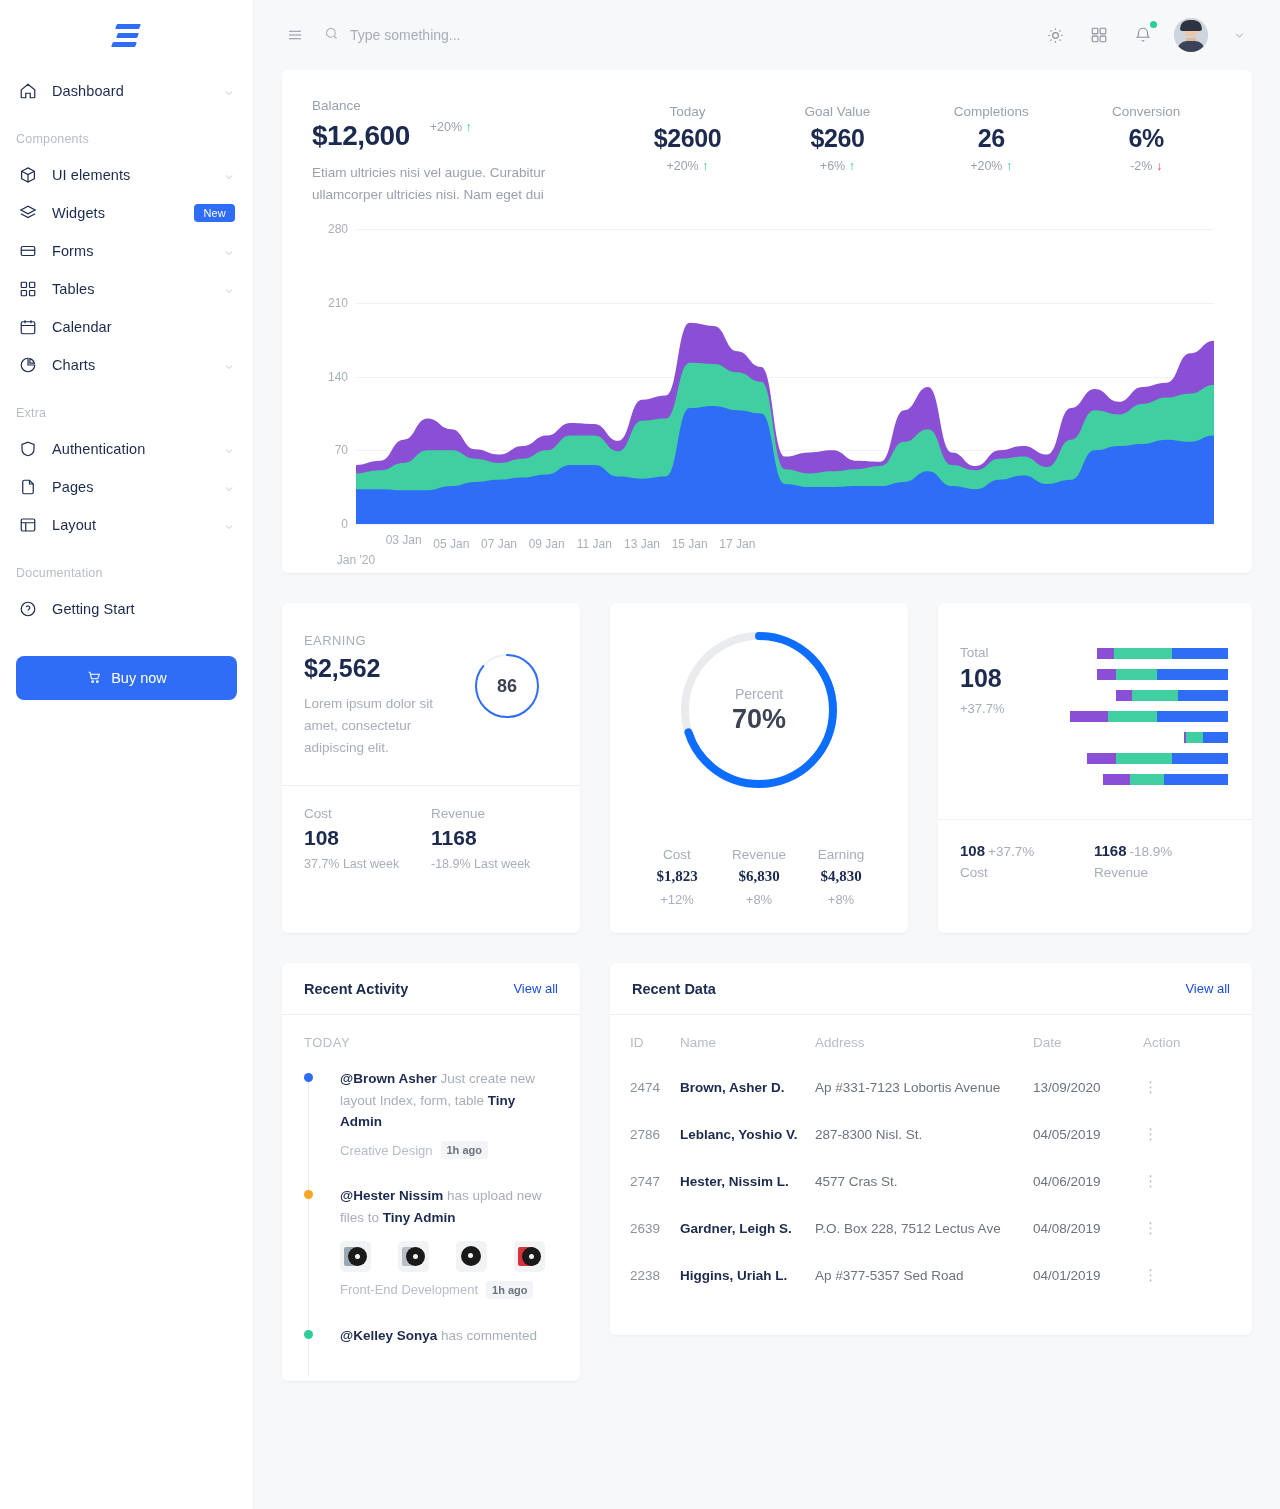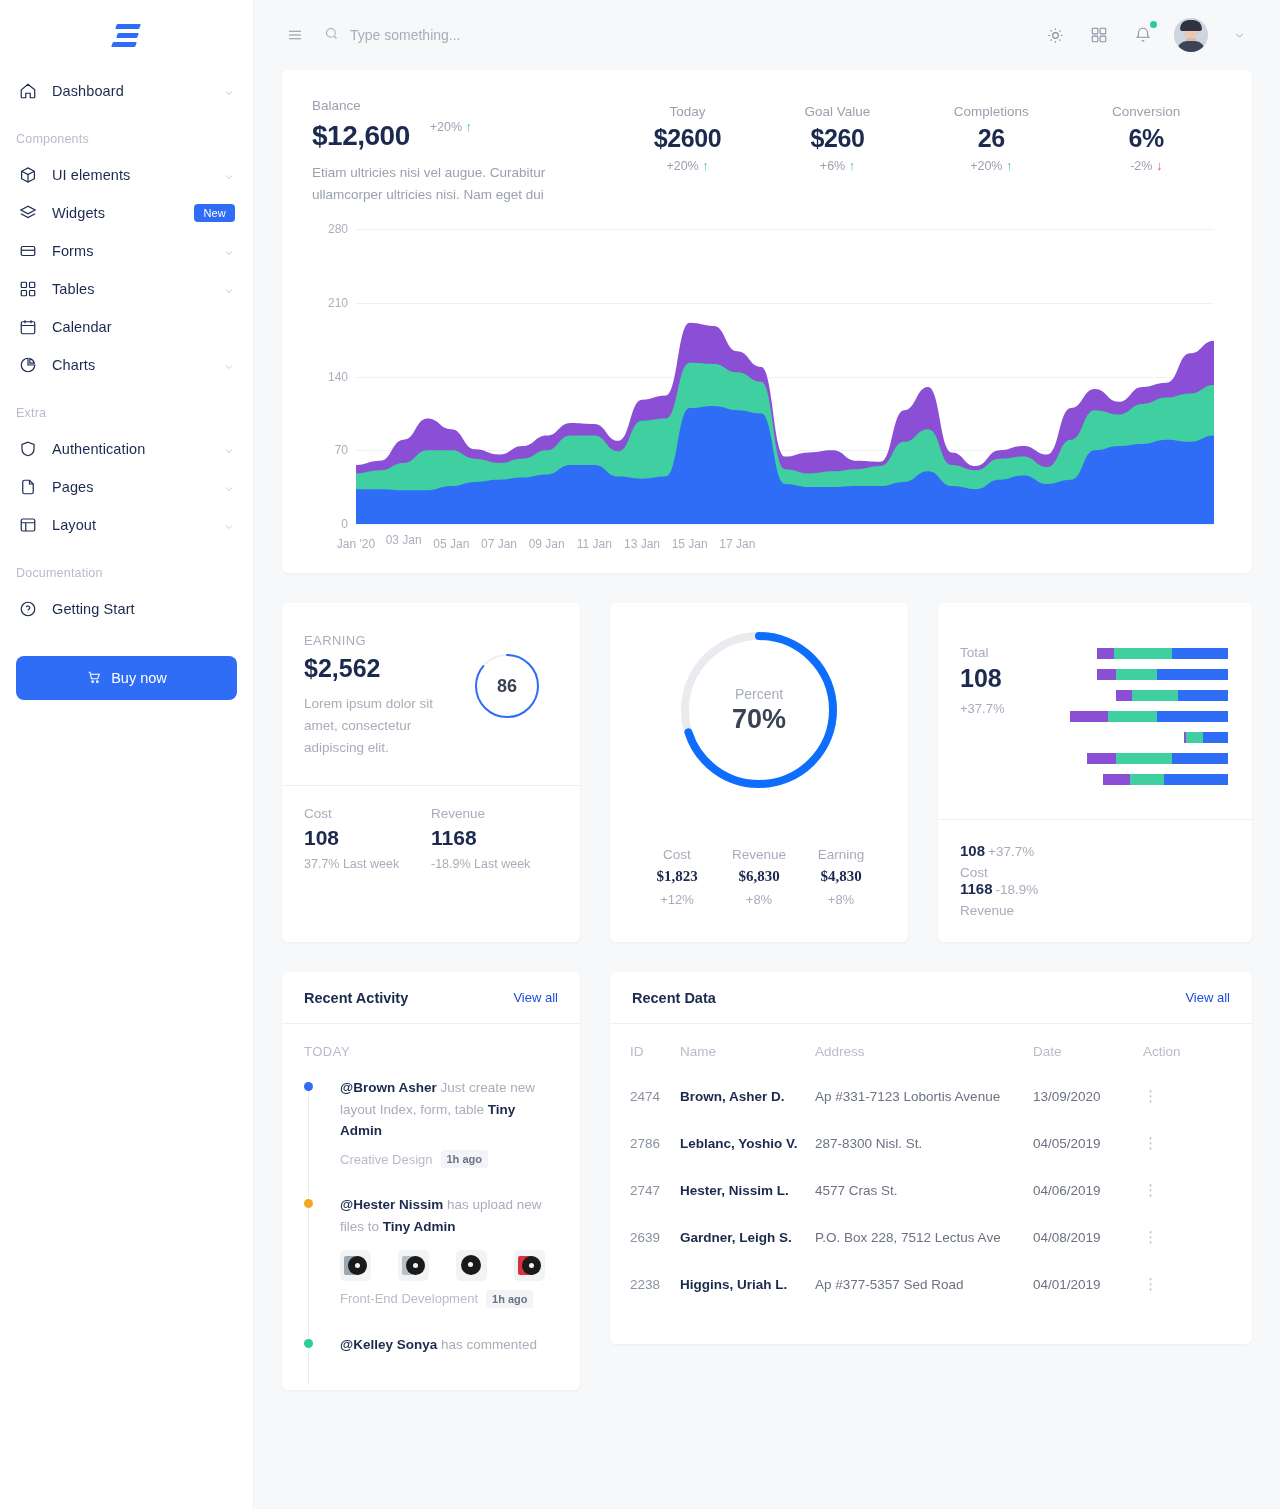--- a/index.html
+++ b/index.html
@@ -155,21 +155,21 @@
   .pf-sub { font-size: 13px; color: #a7adba; margin-top: 7px; }
 
   .total-top { display: flex; padding: 42px 24px 34px 22px; }
   .total-left { width: 110px; }
   .total-lbl { font-size: 13.5px; color: #a7adba; }
   .total-val { font-size: 25px; font-weight: bold; margin-top: 4px; }
   .total-sub { font-size: 13px; color: #a7adba; margin-top: 8px; }
   .bars { flex: 1; display: flex; flex-direction: column; gap: 10px; padding-top: 3px; }
   .bar-row { display: flex; justify-content: flex-end; height: 11px; }
   .seg { height: 11px; }
-  .total-bottom { display: flex; padding: 22px 24px 24px 22px; flex-direction: column; }
+  .total-bottom { display: flex; padding: 22px 24px 24px 22px; }
   .total-bottom > div { width: 50%; }
   .tb-val { font-size: 15px; font-weight: bold; }
   .tb-val span { font-weight: normal; color: #a7adba; font-size: 13.5px; margin-left: 3px; }
   .tb-lbl { font-size: 13.5px; color: #a7adba; margin-top: 6px; }
 
   
   .row2 { display: flex; gap: 30px; margin-top: 30px; }
   .act-card { width: 298px; height: 418px; overflow: hidden; }
   .data-card { flex: 1; height: 372px; overflow: hidden; }
   .card-head { display: flex; align-items: center; height: 52px; padding: 0 22px; border-bottom: 1px solid #eef0f4; }
@@ -478,21 +478,21 @@
               <div class="gridline" style="top: 0px;"></div>
             </div>
           <div class="plot">
             <svg id="areasvg" viewBox="0 0 1000 295" preserveAspectRatio="none">
                 <path d="M 0.0 236.0 C 13.9 236.0, 13.9 231.8, 27.8 231.8 C 41.7 231.8, 41.7 210.7, 55.6 210.7 C 69.4 210.7, 69.4 189.6, 83.3 189.6 C 97.2 189.6, 97.2 200.2, 111.1 200.2 C 125.0 200.2, 125.0 220.2, 138.9 220.2 C 152.8 220.2, 152.8 225.5, 166.7 225.5 C 180.6 225.5, 180.6 217.0, 194.4 217.0 C 208.3 217.0, 208.3 206.5, 222.2 206.5 C 236.1 206.5, 236.1 193.9, 250.0 193.9 C 263.9 193.9, 263.9 194.9, 277.8 194.9 C 291.7 194.9, 291.7 211.8, 305.6 211.8 C 319.4 211.8, 319.4 170.7, 333.3 170.7 C 347.2 170.7, 347.2 166.5, 361.1 166.5 C 375.0 166.5, 375.0 93.8, 388.9 93.8 C 402.8 93.8, 402.8 96.9, 416.7 96.9 C 430.6 96.9, 430.6 122.2, 444.4 122.2 C 458.3 122.2, 458.3 138.0, 472.2 138.0 C 486.1 138.0, 486.1 227.6, 500.0 227.6 C 513.9 227.6, 513.9 223.4, 527.8 223.4 C 541.7 223.4, 541.7 221.3, 555.6 221.3 C 569.4 221.3, 569.4 231.8, 583.3 231.8 C 597.2 231.8, 597.2 232.8, 611.1 232.8 C 625.0 232.8, 625.0 181.2, 638.9 181.2 C 652.8 181.2, 652.8 158.0, 666.7 158.0 C 680.6 158.0, 680.6 223.4, 694.4 223.4 C 708.3 223.4, 708.3 237.1, 722.2 237.1 C 736.1 237.1, 736.1 221.3, 750.0 221.3 C 763.9 221.3, 763.9 217.0, 777.8 217.0 C 791.7 217.0, 791.7 225.5, 805.6 225.5 C 819.4 225.5, 819.4 179.1, 833.3 179.1 C 847.2 179.1, 847.2 160.1, 861.1 160.1 C 875.0 160.1, 875.0 172.8, 888.9 172.8 C 902.8 172.8, 902.8 158.0, 916.7 158.0 C 930.6 158.0, 930.6 153.8, 944.4 153.8 C 958.3 153.8, 958.3 124.3, 972.2 124.3 C 986.1 124.3, 986.1 111.7, 1000.0 111.7 L 1000 295 L 0 295 Z" fill="#8b4fd6"></path>
                 <path d="M 0.0 244.4 C 13.9 244.4, 13.9 241.3, 27.8 241.3 C 41.7 241.3, 41.7 233.9, 55.6 233.9 C 69.4 233.9, 69.4 221.3, 83.3 221.3 C 97.2 221.3, 97.2 221.3, 111.1 221.3 C 125.0 221.3, 125.0 229.7, 138.9 229.7 C 152.8 229.7, 152.8 233.9, 166.7 233.9 C 180.6 233.9, 180.6 229.7, 194.4 229.7 C 208.3 229.7, 208.3 221.3, 222.2 221.3 C 236.1 221.3, 236.1 206.5, 250.0 206.5 C 263.9 206.5, 263.9 206.5, 277.8 206.5 C 291.7 206.5, 291.7 222.3, 305.6 222.3 C 319.4 222.3, 319.4 191.8, 333.3 191.8 C 347.2 191.8, 347.2 189.6, 361.1 189.6 C 375.0 189.6, 375.0 133.8, 388.9 133.8 C 402.8 133.8, 402.8 134.9, 416.7 134.9 C 430.6 134.9, 430.6 143.3, 444.4 143.3 C 458.3 143.3, 458.3 152.8, 472.2 152.8 C 486.1 152.8, 486.1 240.2, 500.0 240.2 C 513.9 240.2, 513.9 244.4, 527.8 244.4 C 541.7 244.4, 541.7 242.3, 555.6 242.3 C 569.4 242.3, 569.4 240.2, 583.3 240.2 C 597.2 240.2, 597.2 237.1, 611.1 237.1 C 625.0 237.1, 625.0 212.8, 638.9 212.8 C 652.8 212.8, 652.8 200.2, 666.7 200.2 C 680.6 200.2, 680.6 236.0, 694.4 236.0 C 708.3 236.0, 708.3 241.3, 722.2 241.3 C 736.1 241.3, 736.1 229.7, 750.0 229.7 C 763.9 229.7, 763.9 227.6, 777.8 227.6 C 791.7 227.6, 791.7 238.1, 805.6 238.1 C 819.4 238.1, 819.4 210.7, 833.3 210.7 C 847.2 210.7, 847.2 181.2, 861.1 181.2 C 875.0 181.2, 875.0 185.4, 888.9 185.4 C 902.8 185.4, 902.8 174.9, 916.7 174.9 C 930.6 174.9, 930.6 168.6, 944.4 168.6 C 958.3 168.6, 958.3 164.4, 972.2 164.4 C 986.1 164.4, 986.1 155.9, 1000.0 155.9 L 1000 295 L 0 295 Z" fill="#3fcfa0"></path>
                 <path d="M 0.0 260.2 C 13.9 260.2, 13.9 260.2, 27.8 260.2 C 41.7 260.2, 41.7 261.3, 55.6 261.3 C 69.4 261.3, 69.4 261.3, 83.3 261.3 C 97.2 261.3, 97.2 257.1, 111.1 257.1 C 125.0 257.1, 125.0 252.9, 138.9 252.9 C 152.8 252.9, 152.8 250.8, 166.7 250.8 C 180.6 250.8, 180.6 248.6, 194.4 248.6 C 208.3 248.6, 208.3 245.5, 222.2 245.5 C 236.1 245.5, 236.1 236.0, 250.0 236.0 C 263.9 236.0, 263.9 236.0, 277.8 236.0 C 291.7 236.0, 291.7 247.6, 305.6 247.6 C 319.4 247.6, 319.4 249.7, 333.3 249.7 C 347.2 249.7, 347.2 247.6, 361.1 247.6 C 375.0 247.6, 375.0 179.1, 388.9 179.1 C 402.8 179.1, 402.8 177.0, 416.7 177.0 C 430.6 177.0, 430.6 181.2, 444.4 181.2 C 458.3 181.2, 458.3 184.4, 472.2 184.4 C 486.1 184.4, 486.1 255.0, 500.0 255.0 C 513.9 255.0, 513.9 258.1, 527.8 258.1 C 541.7 258.1, 541.7 258.1, 555.6 258.1 C 569.4 258.1, 569.4 257.1, 583.3 257.1 C 597.2 257.1, 597.2 257.1, 611.1 257.1 C 625.0 257.1, 625.0 252.9, 638.9 252.9 C 652.8 252.9, 652.8 242.3, 666.7 242.3 C 680.6 242.3, 680.6 257.1, 694.4 257.1 C 708.3 257.1, 708.3 260.2, 722.2 260.2 C 736.1 260.2, 736.1 250.8, 750.0 250.8 C 763.9 250.8, 763.9 246.5, 777.8 246.5 C 791.7 246.5, 791.7 255.0, 805.6 255.0 C 819.4 255.0, 819.4 250.8, 833.3 250.8 C 847.2 250.8, 847.2 221.3, 861.1 221.3 C 875.0 221.3, 875.0 217.0, 888.9 217.0 C 902.8 217.0, 902.8 214.9, 916.7 214.9 C 930.6 214.9, 930.6 210.7, 944.4 210.7 C 958.3 210.7, 958.3 212.8, 972.2 212.8 C 986.1 212.8, 986.1 206.5, 1000.0 206.5 L 1000 295 L 0 295 Z" fill="#2f6df6"></path>
               </svg>
           </div>
           <div class="xaxis" id="xaxis">
-              <div class="xtick" style="left: 0%; top: 8px;">Jan '20</div>
+              <div class="xtick" style="left: 0%; top: 24px;">Jan '20</div>
               <div class="xtick" style="left: 5.55556%; top: 4px;">03 Jan</div>
               <div class="xtick" style="left: 11.1111%; top: 8px;">05 Jan</div>
               <div class="xtick" style="left: 16.6667%; top: 8px;">07 Jan</div>
               <div class="xtick" style="left: 22.2222%; top: 8px;">09 Jan</div>
               <div class="xtick" style="left: 27.7778%; top: 8px;">11 Jan</div>
               <div class="xtick" style="left: 33.3333%; top: 8px;">13 Jan</div>
               <div class="xtick" style="left: 38.8889%; top: 8px;">15 Jan</div>
               <div class="xtick" style="left: 44.4444%; top: 8px;">17 Jan</div>
             </div>
         </div>

